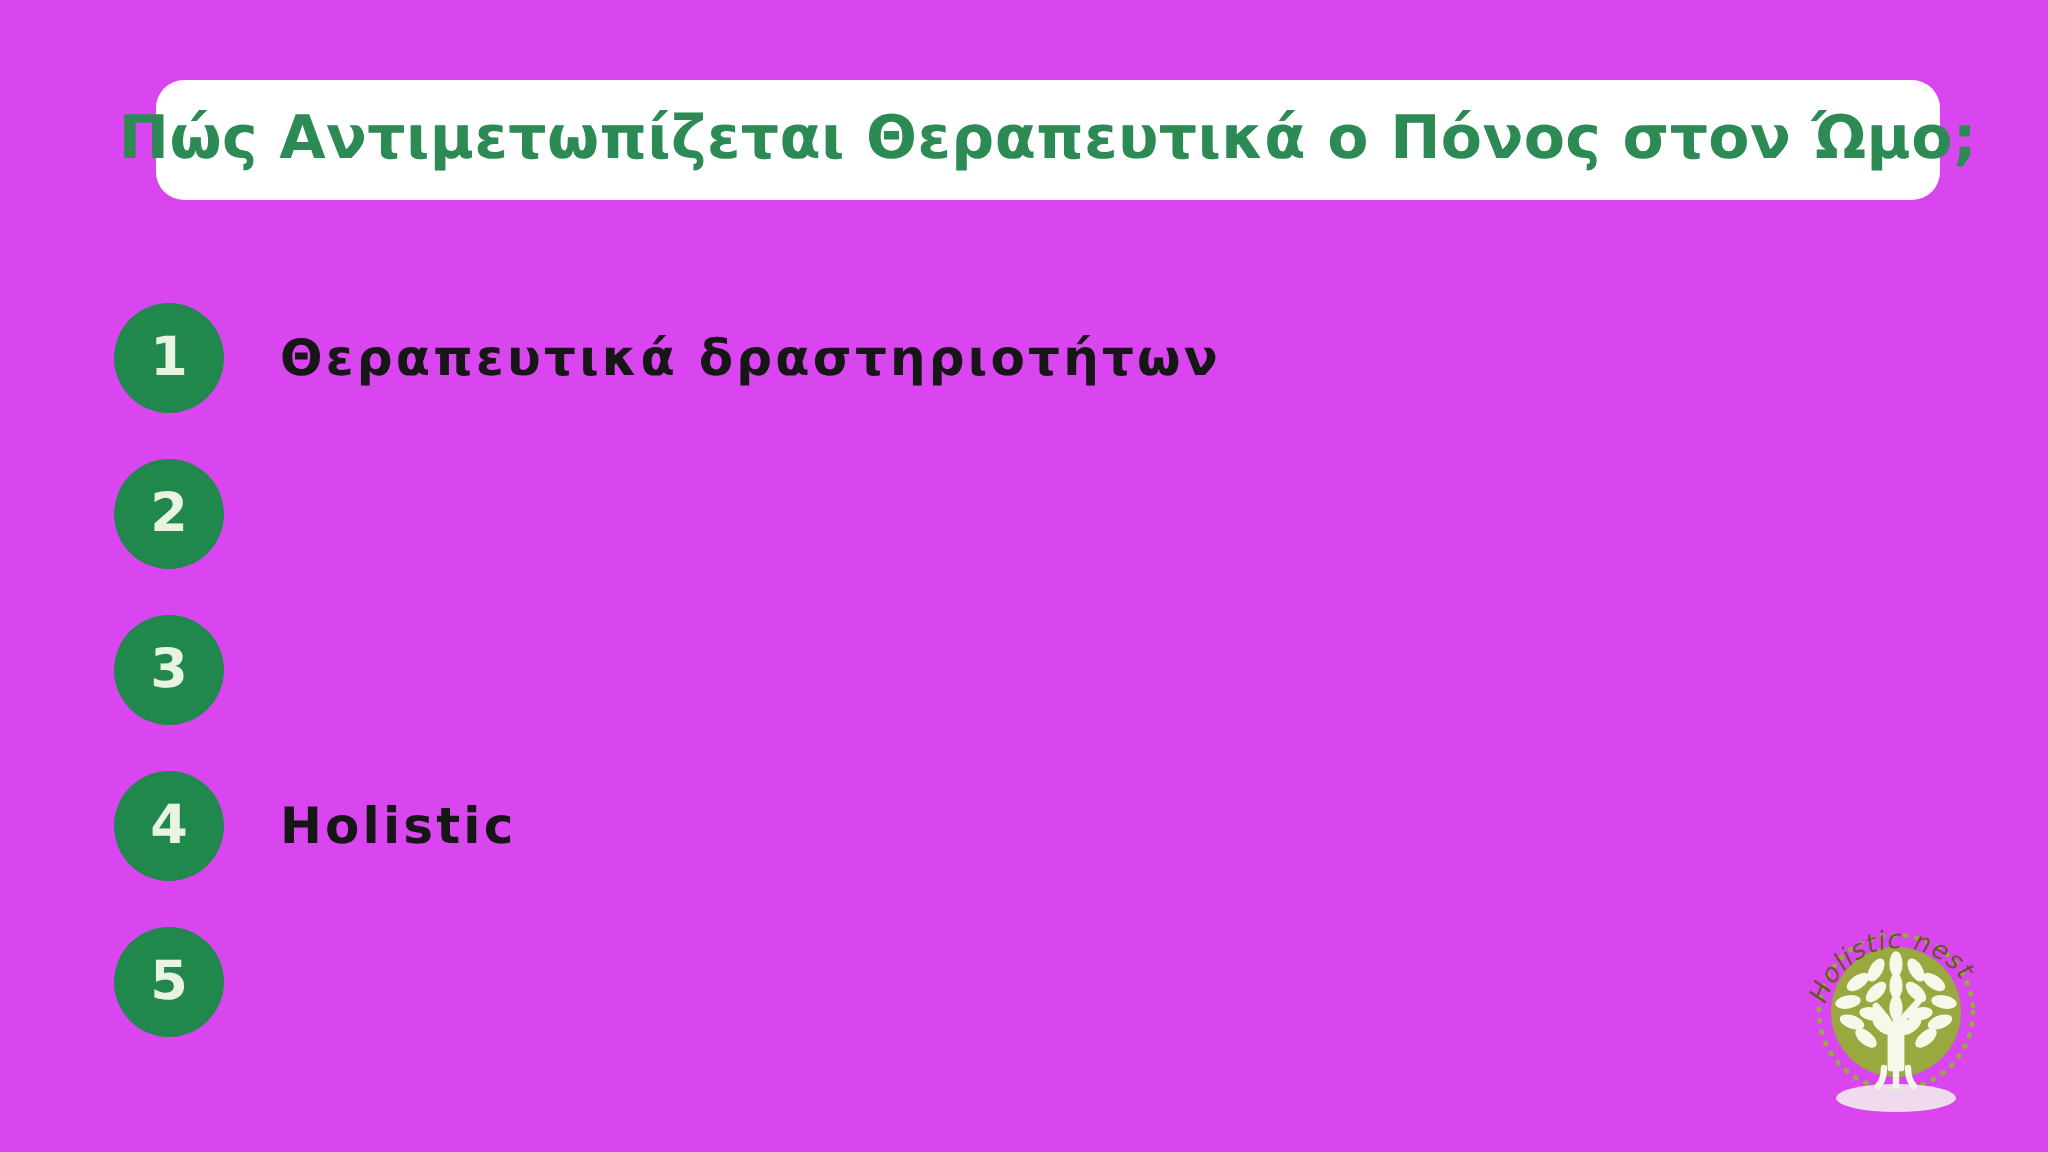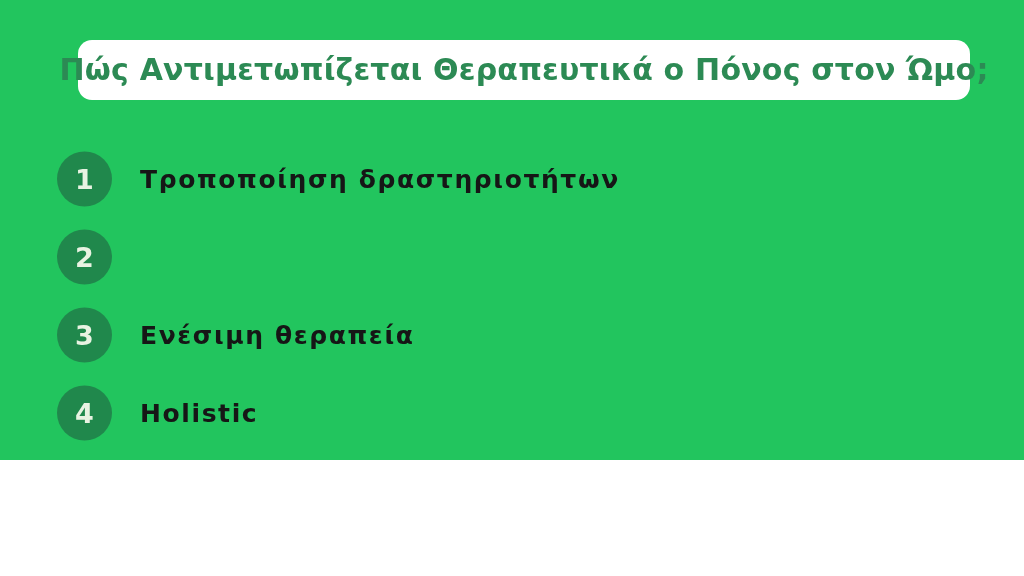--- a/index.html
+++ b/index.html
@@ -10,22 +10,22 @@
   body {
     width: 1024px;
     height: 576px;
     overflow: hidden;
     font-family: "DejaVu Sans", sans-serif;
   }
 
   .slide {
     position: relative;
     width: 1024px;
-    height: 460px;
-    background: #22c55e;
+    height: 576px;
+    background: #d946ef;
     overflow: hidden;
   }
 
   
   .title-bar {
     position: absolute;
     left: 78px;
     top: 40px;
     width: 892px;
     height: 60px;
@@ -120,34 +120,33 @@
   <div class="title-bar">
     <div class="title-text">Πώς Αντιμετωπίζεται Θεραπευτικά ο Πόνος στον Ώμο;</div>
   </div>
 
   <div class="list">
 
     <div class="list-item">
       <div class="badge">
         <span class="badge-num">1</span>
       </div>
-      <div class="item-label">Τροποποίηση δραστηριοτήτων</div>
+      <div class="item-label">Θεραπευτικά δραστηριοτήτων</div>
     </div>
 
     <div class="list-item">
       <div class="badge">
         <span class="badge-num">2</span>
       </div>
     </div>
 
     <div class="list-item">
       <div class="badge">
         <span class="badge-num">3</span>
       </div>
-      <div class="item-label">Ενέσιμη θεραπεία</div>
     </div>
 
     <div class="list-item">
       <div class="badge">
         <span class="badge-num">4</span>
       </div>
       <div class="item-label">Holistic</div>
     </div>
 
     <div class="list-item indented">

